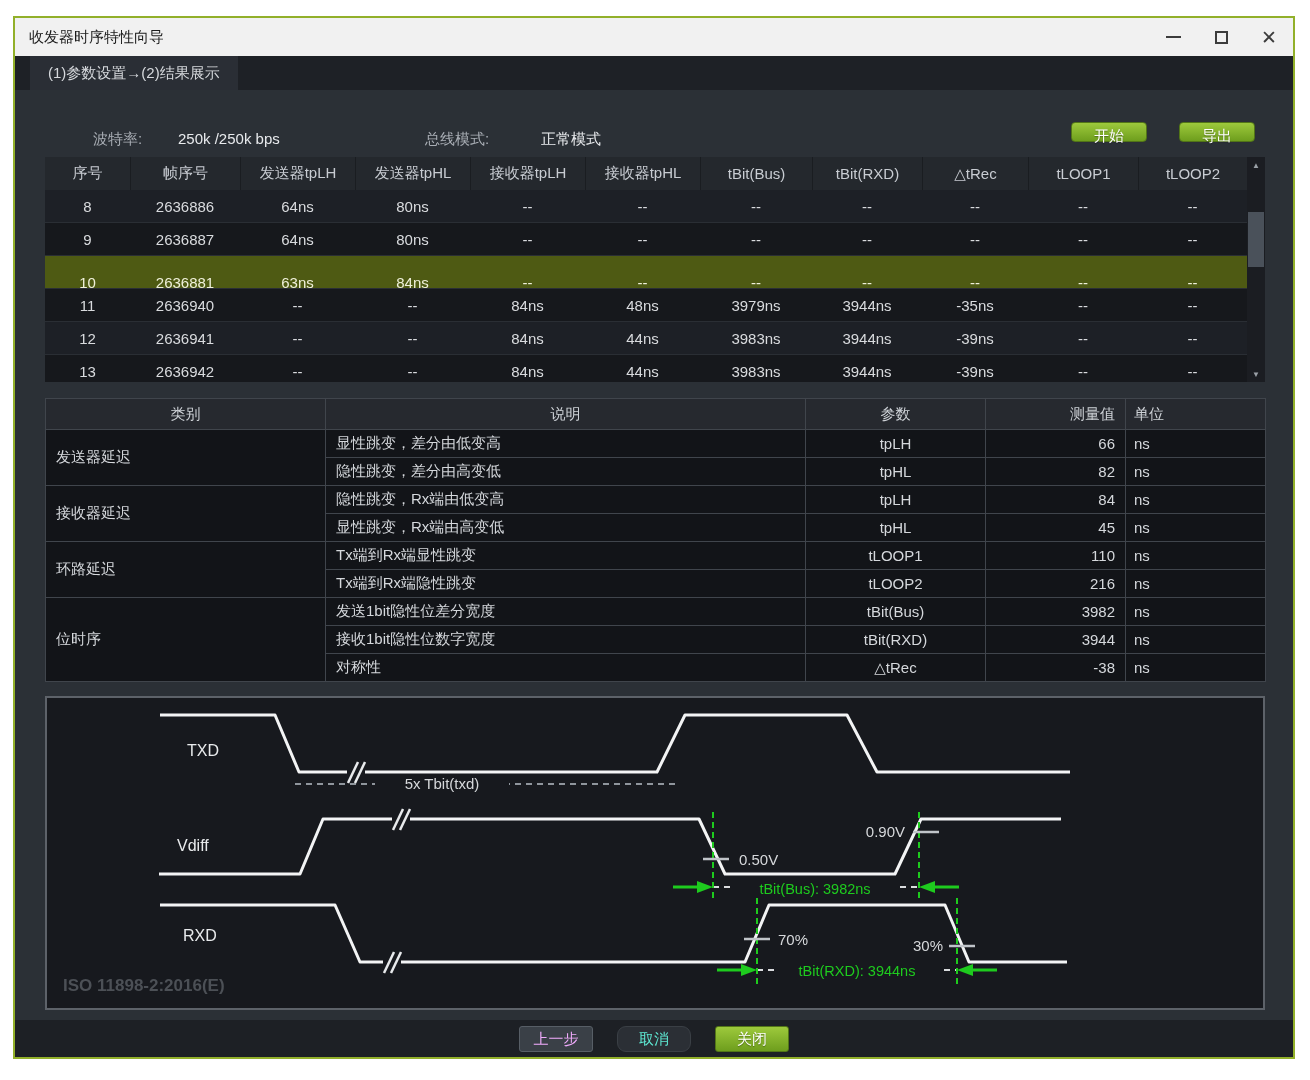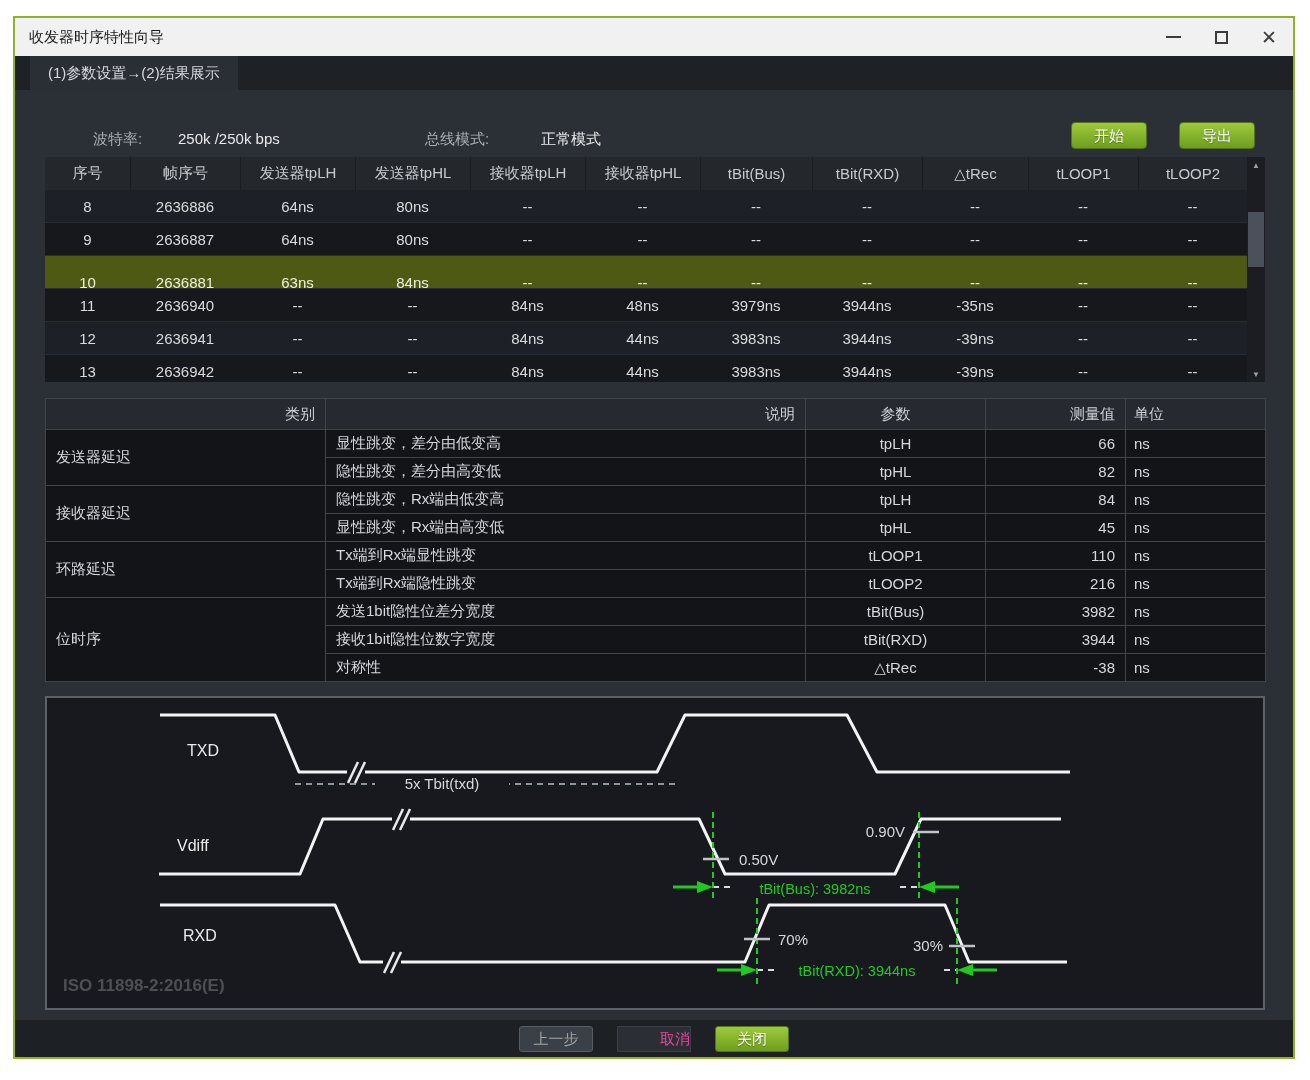--- a/index.html
+++ b/index.html
@@ -21,21 +21,21 @@
 
   
   .tabbar { position:absolute; left:0; top:38px; right:0; height:34px; background:#1e2126;text-decoration:underline; }
   .tab { position:absolute; left:15px; top:0; height:34px; line-height:34px; padding:0 18px;
          background:#2a2e35; color:#d6d9dd; font-size:15px; cursor:pointer; }
 
   
   .toolbar { position:absolute; left:0; top:84px; right:0; height:67px;margin-left:48px; }
   .tb-lbl { position:absolute; top:28px; font-size:15px; color:#a9aeb5; }
   .tb-val { position:absolute; top:28px; font-size:15px; color:#e8eaed; }
-  .btn-green { position:absolute; top:20px; width:76px; height:27px; border:1px solid #527517;
+  .btn-green { position:absolute; top:20px; width:76px; height:20px; border:1px solid #527517;
                border-radius:4px; background:linear-gradient(#9dc93c,#6e9e1d); color:#ffffff;
                font-size:15px; text-align:center; line-height:25px; cursor:pointer;
                text-shadow:0 1px 1px rgba(0,0,0,.35); }
 
   
   .grid { position:absolute; left:30px; top:139px; width:1220px; height:225px;
           background:#101215; overflow:hidden; }
   .g-header, .g-row { display:grid;
      grid-template-columns:85px 110px 115px 115px 115px 115px 112px 110px 106px 110px 109px; }
   .g-header { height:33px; background:#24282d; }
@@ -53,37 +53,37 @@
   .scroll-arrow { position:absolute; left:0; width:18px; height:16px; color:#9aa0a7; font-size:8px;
                   display:flex; align-items:center; justify-content:center; cursor:pointer; }
   .scroll-up { top:0; } .scroll-down { bottom:0; }
   .scroll-thumb { position:absolute; left:1px; top:55px; width:16px; height:55px; background:#4a515a; cursor:pointer; }
 
   
   .summary { position:absolute; left:30px; top:380px; width:1220px; }
   table { border-collapse:collapse; table-layout:fixed; width:1220px; }
   th, td { border:1px solid #40454c; font-size:15px; font-weight:normal; height:28px; padding:0 10px;
            color:#d5d8dc; overflow:hidden; white-space:nowrap; }
-  thead th { background:#26292f; height:31px; color:#ced2d7; text-align:right; }
+  thead th { background:#26292f; height:31px; color:#ced2d7; text-align:center; }
   tbody td { background:#121418; }
   .col-param, th.col-param { text-align:center; }
   .col-value, th.col-value { text-align:right; }
   .col-unit, th.col-unit { text-align:left; padding-left:8px; }
 
   
   .wavepanel { position:absolute; left:30px; top:678px; width:1220px; height:314px;
                background:#17191e; border:2px solid #5d6269; }
 
   
   .footer { position:absolute; left:0; bottom:0; right:0; height:37px; background:#1d2025;
             display:flex; align-items:center; justify-content:center; gap:24px; }
   .btn-dark { width:74px; height:26px; background:#3a4047; border:1px solid #575e66; border-radius:3px;
-              color:#a3a3a3; font-size:15px; text-align:center; line-height:24px; cursor:pointer; }
-  .btn-disabled { width:74px; height:26px; background:#2b2f35; border:1px solid #3a3f45; border-radius:0;
-              color:#ec4899; font-size:15px; text-align:right; line-height:24px; }
+              color:#f0abfc; font-size:15px; text-align:center; line-height:24px; cursor:pointer; }
+  .btn-disabled { width:74px; height:26px; background:#2b2f35; border:1px solid #3a3f45; border-radius:9px;
+              color:#5eead4; font-size:15px; text-align:center; line-height:24px; }
   .btn-footer-green { width:74px; height:26px; border:1px solid #527517; border-radius:3px;
               background:linear-gradient(#9dc93c,#6e9e1d); color:#ffffff; font-size:15px;
               text-align:center; line-height:24px; cursor:pointer; text-shadow:0 1px 1px rgba(0,0,0,.35); }
 
   
   text { font-family:"Liberation Sans","DejaVu Sans",sans-serif; }
   .sigtxt { fill:#e8eaec; font-size:16px; }
   .anntxt { fill:#d6d8db; font-size:15px; }
   .grntxt { fill:#1ecb1e; font-size:14.5px; }
   .isotxt { fill:#4c5056; font-size:17px; font-weight:bold; }

